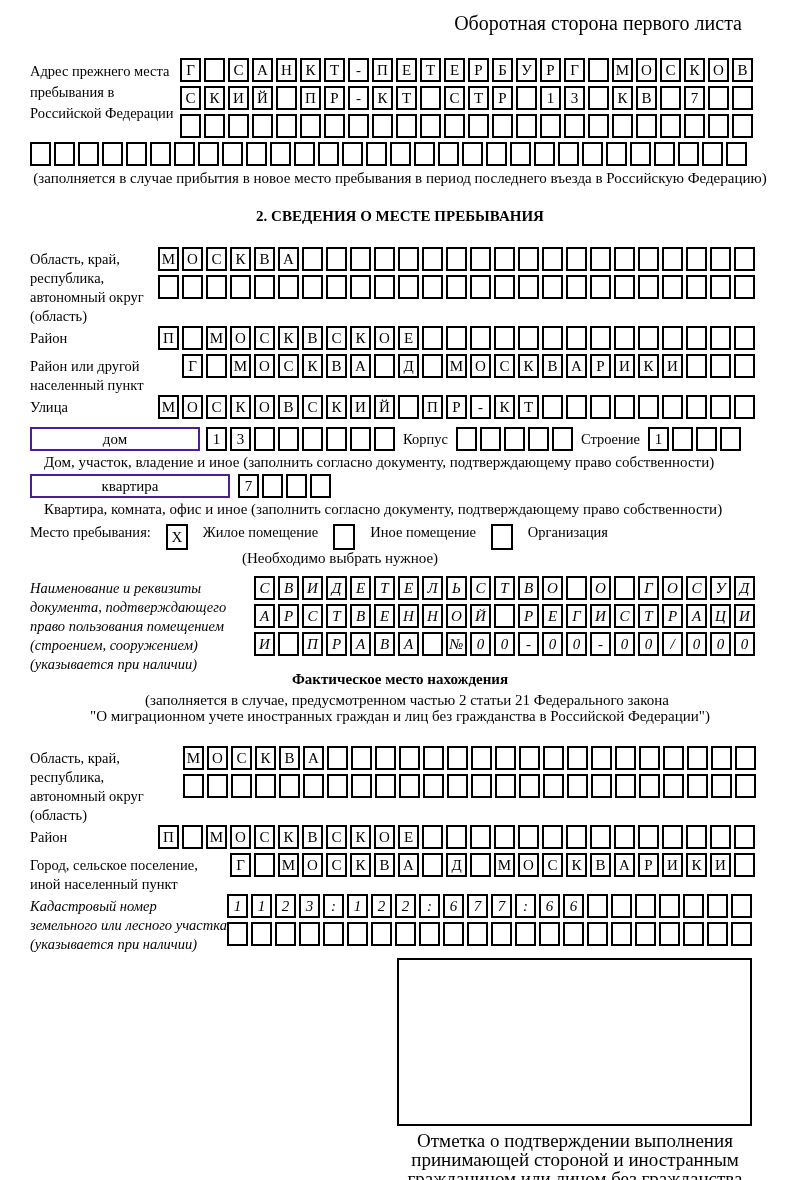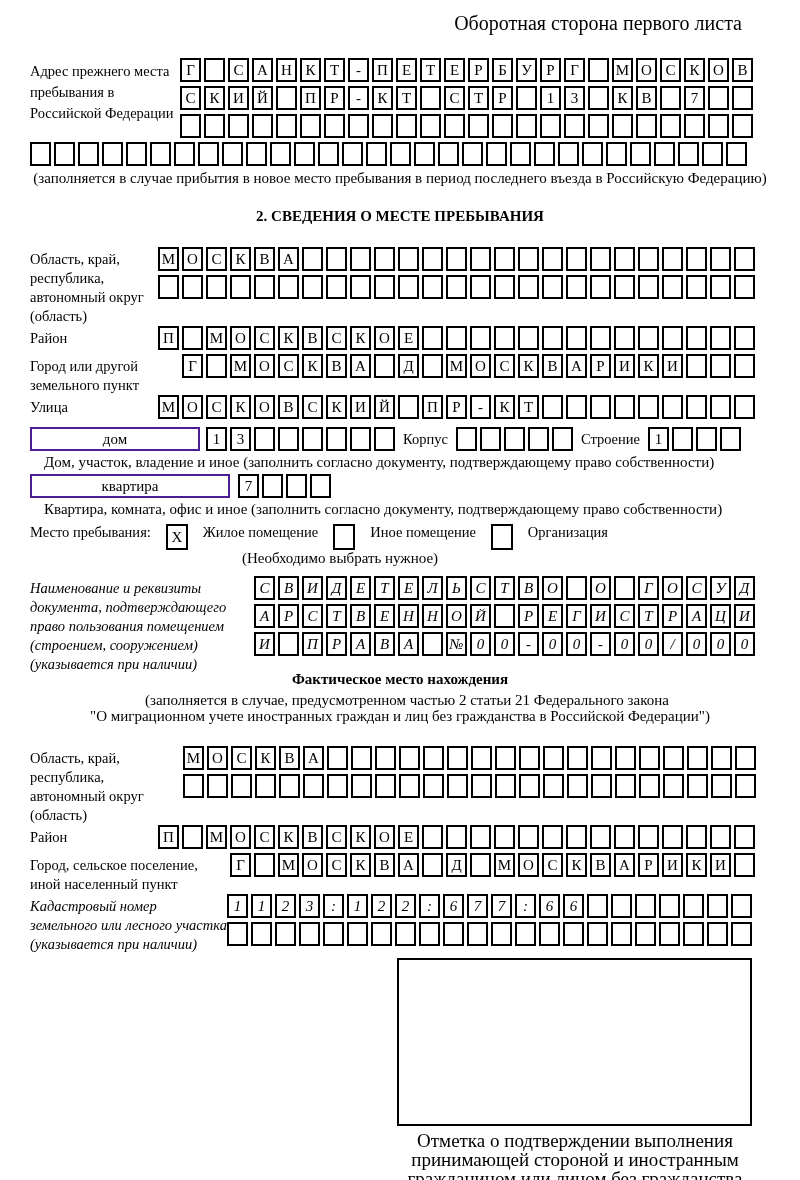--- a/index.html
+++ b/index.html
@@ -267,21 +267,21 @@
         <span class="cell"></span>
         <span class="cell"></span>
         <span class="cell"></span>
         <span class="cell"></span>
         <span class="cell"></span>
         <span class="cell"></span>
       </div>
   </div>
 
   <div class="group">
-    <div class="label w128">Город или другой земельного пункт</div>
+    <div class="label w128">Район или другой населенный пункт</div>
     <div class="cellrow" style="margin-left:24px">
         <span class="cell">Г</span>
         <span class="cell"></span>
         <span class="cell">М</span>
         <span class="cell">О</span>
         <span class="cell">С</span>
         <span class="cell">К</span>
         <span class="cell">В</span>
         <span class="cell">А</span>
         <span class="cell"></span>

